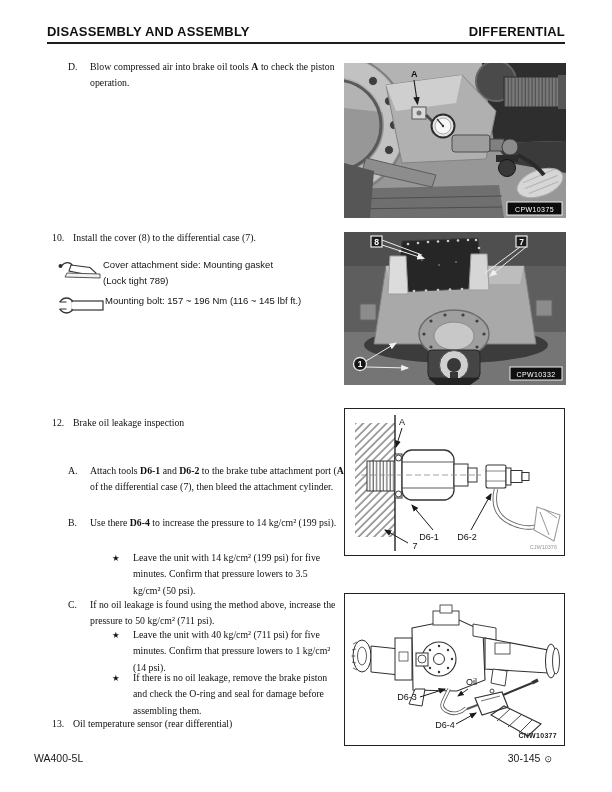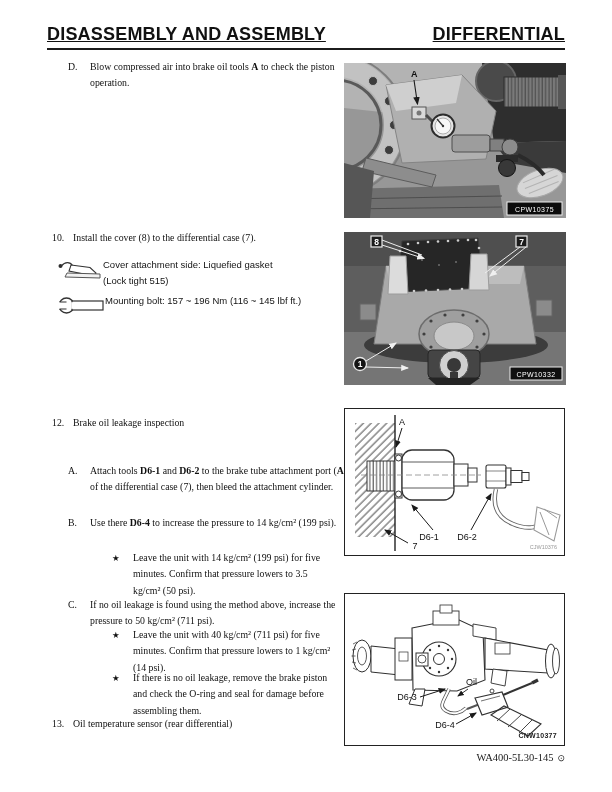--- a/index.html
+++ b/index.html
@@ -1,23 +1,23 @@
 <!DOCTYPE html>
 <html><head>
 <meta charset="utf-8">
 <style>
   html,body{margin:0;padding:0;background:#e9e9e9;}
   .page{position:relative;width:612px;height:792px;margin:0 auto;background:#fff;
         font-family:"Liberation Serif",serif;color:#111;overflow:hidden;}
   
   .hdr{position:absolute;left:47px;top:24px;width:518px;display:flex;justify-content:space-between;
        border-bottom:2.4px solid #1c1c1c;padding-bottom:3px;
-       font-family:"Liberation Sans",sans-serif;font-weight:bold;font-size:18px;letter-spacing:.2px;text-decoration:underline;}
-  .ftr{position:absolute;left:47px;top:752px;width:518px;display:flex;justify-content:flex-end;
-       font-family:Liberation Serif, serif;font-size:10.5px;color:#1a1a1a;}
+       font-family:"Liberation Sans",sans-serif;font-weight:bold;font-size:13px;letter-spacing:.2px;}
+  .ftr{position:absolute;left:34px;top:752px;width:518px;display:flex;justify-content:space-between;
+       font-family:Liberation Sans, sans-serif;font-size:10.5px;color:#1a1a1a;}
   .endsym{font-size:9px;margin-left:4px;}
   
   .blk{position:absolute;display:flex;font-size:9.8px;line-height:16.4px;color:#101010;}
   .lbl{flex:0 0 22px;}
   .blk.num .lbl{flex-basis:21px;}
   .blk.star .lbl{flex-basis:21px;font-size:8.5px;}
   b{font-weight:bold;}
   
   .spec{position:absolute;left:57px;display:flex;align-items:flex-start;
         font-family:"Liberation Sans",sans-serif;font-size:9.5px;line-height:16px;color:#141414;}
@@ -74,22 +74,22 @@
   <div class="spec" style="top:257px;width:290px;">
     <span class="ic">
       <svg width="44" height="24" viewBox="0 0 44 24">
         <circle cx="3.5" cy="8" r="2" fill="#2e2e2e"></circle>
         <path d="M4.5,8 C8,3.5 13,3.5 15.5,7.5" fill="none" stroke="#333" stroke-width="1.2"></path>
         <polygon points="14,7 33,9.5 39,15 37,18 12,13" fill="#fff" stroke="#333" stroke-width="1.1"></polygon>
         <polygon points="10,15 43,16 43,20 8,19" fill="#f2f2f2" stroke="#555" stroke-width="1"></polygon>
       </svg>
     </span>
     <span>
-      <span style="display:block">Cover attachment side: Liquefied gasket</span>
-      <span style="display:block">(Lock tight 515)</span>
+      <span style="display:block">Cover attachment side: Mounting gasket</span>
+      <span style="display:block">(Lock tight 789)</span>
     </span>
   </div>
 
   <div class="spec" style="top:293px;width:290px;text-align:right;">
     <span class="ic">
       <svg width="48" height="22" viewBox="0 0 48 22">
         <circle cx="9.5" cy="11.5" r="7.5" fill="#fff" stroke="#333" stroke-width="1.3"></circle>
         <rect x="0" y="8" width="9.5" height="7" fill="#fff"></rect>
         <path d="M9.5,8 L2.5,8 M9.5,15 L2.5,15" stroke="#333" stroke-width="1.2" fill="none"></path>
         <rect x="15" y="7" width="31" height="9" fill="#fff" stroke="#333" stroke-width="1.2"></rect>

